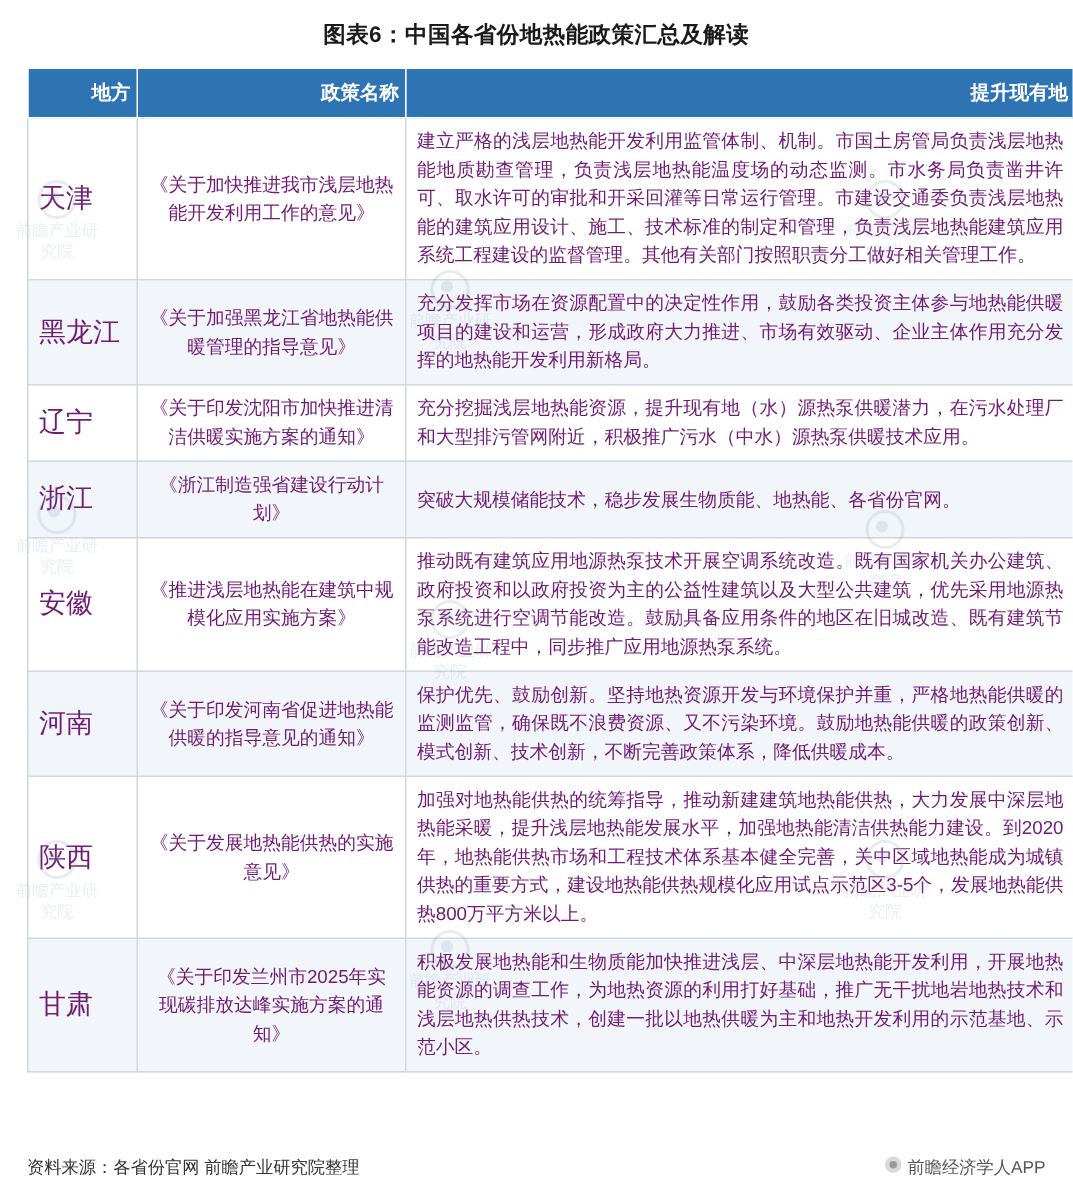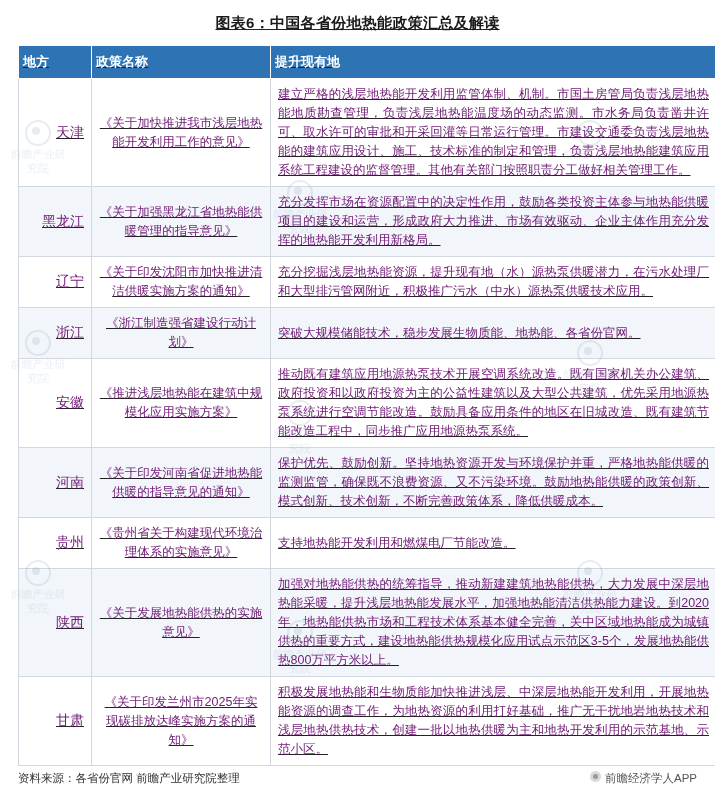--- a/index.html
+++ b/index.html
@@ -14,56 +14,55 @@
     color: #222;
     position: relative;
     overflow: hidden;
   }
   .page {
     position: relative;
     width: 715px;
     height: 796px;
     box-sizing: border-box;
     padding: 0 18px;
-    text-decoration: underline;
   }
   .title {
     text-align: center;
     font-size: 15px;
     font-weight: bold;
     color: #1a1a1a;
     padding: 14px 0 12px 0;
     letter-spacing: 0.3px;
   }
   table.data-table {
     width: 679px;
     border-collapse: collapse;
     table-layout: fixed;
     font-size: 12.5px;
   }
   table.data-table th {
     background: #2e74b5;
     color: #ffffff;
     font-weight: bold;
     font-size: 13px;
-    text-align: left;
+    text-align: right;
     padding: 7px 4px;
     border: 1px solid #ffffff;
   }
   table.data-table td {
     border: 1px solid #d0d7de;
     padding: 6px 7px;
     vertical-align: middle;
     line-height: 1.52;
     color: #701a75;
   }
   td.col-region {
     width: 64px;
-    text-align: right;
-    font-size: 14px;
+    text-align: left;
+    font-size: 18px;
     font-weight: normal;
   }
   td.col-policy {
     width: 170px;
     text-align: center;
     font-size: 12.5px;
   }
   td.col-detail {
     width: 437px;
     text-align: justify;
@@ -192,25 +191,20 @@
         <td class="col-region">安徽</td>
         <td class="col-policy">《推进浅层地热能在建筑中规模化应用实施方案》</td>
         <td class="col-detail">推动既有建筑应用地源热泵技术开展空调系统改造。既有国家机关办公建筑、政府投资和以政府投资为主的公益性建筑以及大型公共建筑，优先采用地源热泵系统进行空调节能改造。鼓励具备应用条件的地区在旧城改造、既有建筑节能改造工程中，同步推广应用地源热泵系统。</td>
       </tr>
       <tr>
         <td class="col-region">河南</td>
         <td class="col-policy">《关于印发河南省促进地热能供暖的指导意见的通知》</td>
         <td class="col-detail">保护优先、鼓励创新。坚持地热资源开发与环境保护并重，严格地热能供暖的监测监管，确保既不浪费资源、又不污染环境。鼓励地热能供暖的政策创新、模式创新、技术创新，不断完善政策体系，降低供暖成本。</td>
       </tr>
       <tr>
-        <td class="col-region">贵州</td>
-        <td class="col-policy">《贵州省关于构建现代环境治理体系的实施意见》</td>
-        <td class="col-detail">支持地热能开发利用和燃煤电厂节能改造。</td>
-      </tr>
-      <tr>
         <td class="col-region">陕西</td>
         <td class="col-policy">《关于发展地热能供热的实施意见》</td>
         <td class="col-detail">加强对地热能供热的统筹指导，推动新建建筑地热能供热，大力发展中深层地热能采暖，提升浅层地热能发展水平，加强地热能清洁供热能力建设。到2020年，地热能供热市场和工程技术体系基本健全完善，关中区域地热能成为城镇供热的重要方式，建设地热能供热规模化应用试点示范区3-5个，发展地热能供热800万平方米以上。</td>
       </tr>
       <tr>
         <td class="col-region">甘肃</td>
         <td class="col-policy">《关于印发兰州市2025年实现碳排放达峰实施方案的通知》</td>
         <td class="col-detail">积极发展地热能和生物质能加快推进浅层、中深层地热能开发利用，开展地热能资源的调查工作，为地热资源的利用打好基础，推广无干扰地岩地热技术和浅层地热供热技术，创建一批以地热供暖为主和地热开发利用的示范基地、示范小区。</td>
       </tr>
     </tbody>

